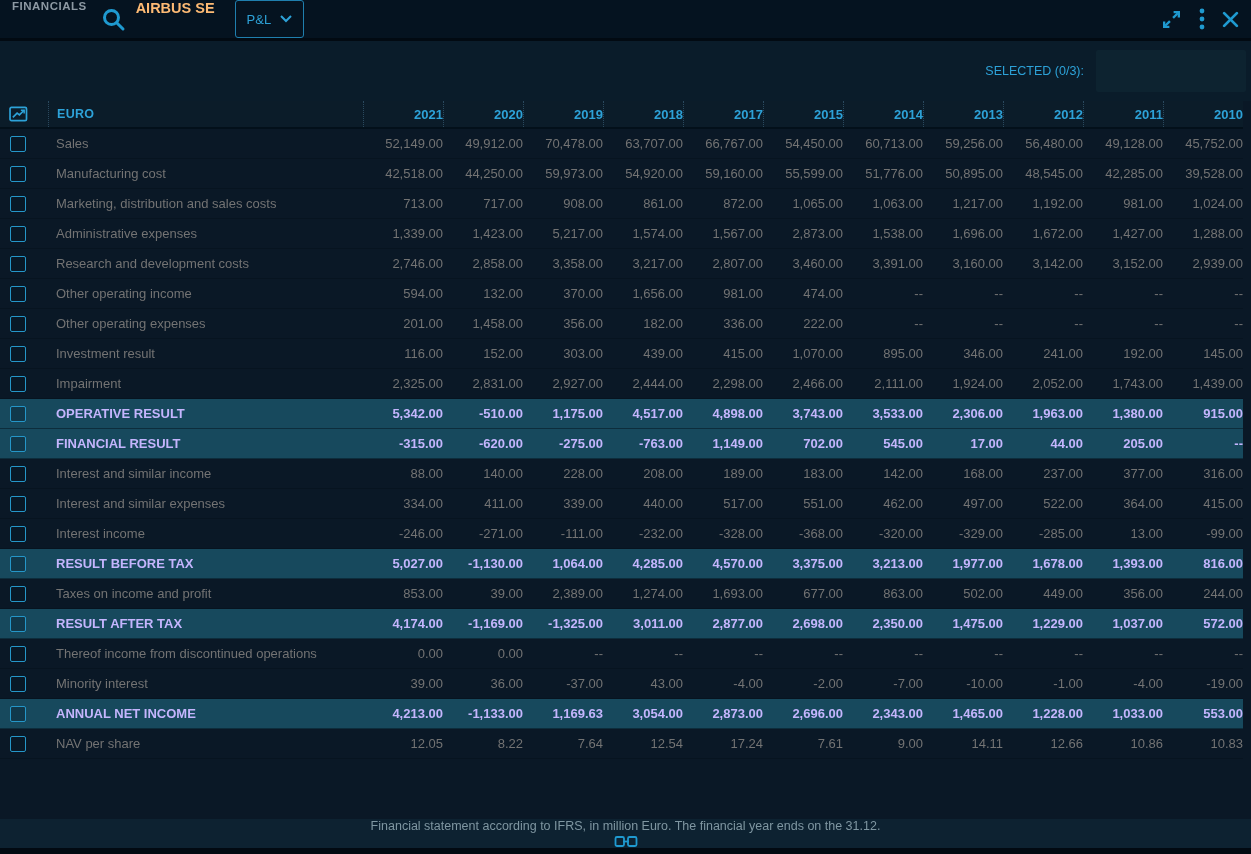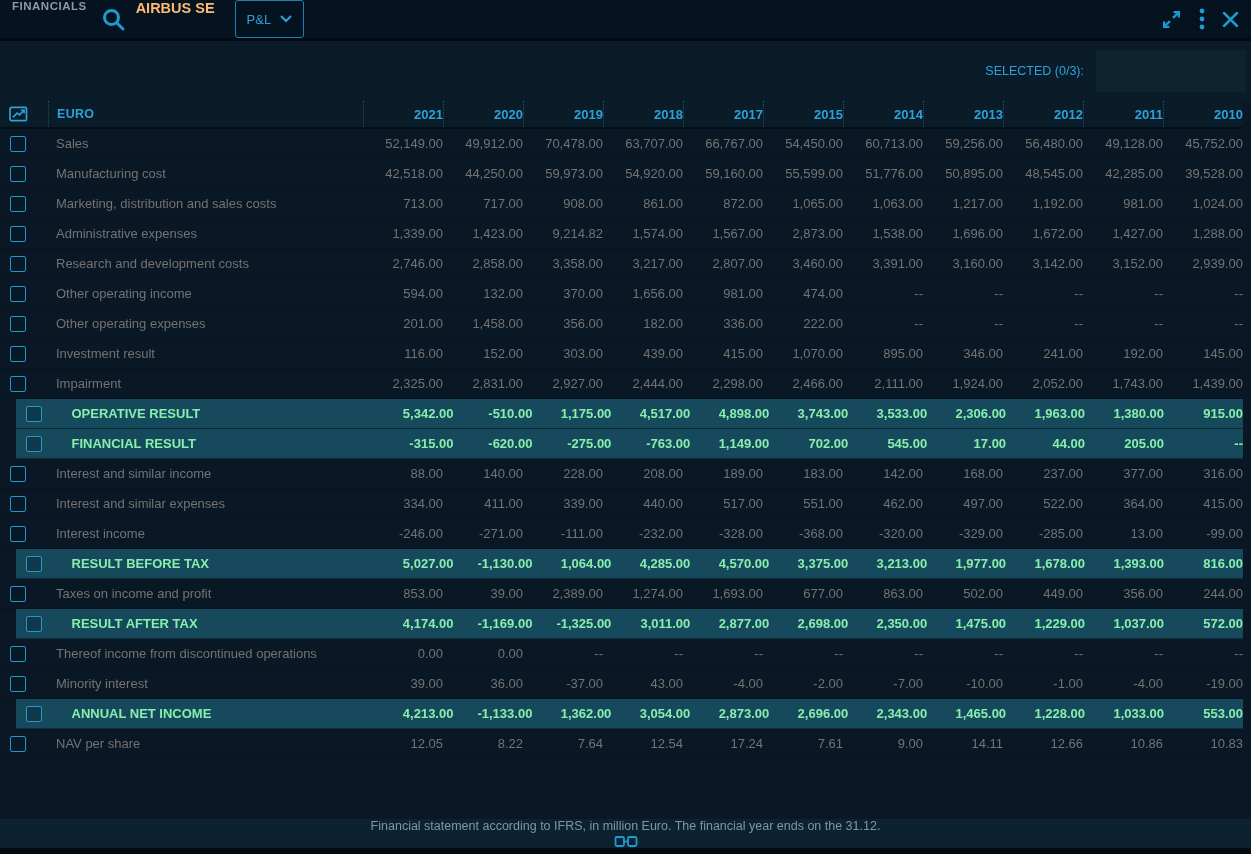--- a/index.html
+++ b/index.html
@@ -39,21 +39,21 @@
   }
   .thead > div { display:flex; align-items:center; }
   .th-sep { border-left:1px dotted rgba(70,112,138,.55); }
   .th-icon { width:48px; justify-content:flex-start; padding-left:9px; }
   .th-label { width:315px; padding-left:8px; color:#2da2d8; font-weight:bold; font-size:12.5px; letter-spacing:.3px; }
   .th-year { width:80px; justify-content:flex-end; color:#2da2d8; font-weight:bold; font-size:13px; }
   .row {
     height:30px; display:flex; align-items:center;
     font-size:13px; color:#737373; border-bottom:1px solid rgba(2,12,20,.30);
   }
-  .row.hl { background:#17495d; font-weight:bold; color:#86efac; border-bottom:1px solid rgba(2,12,20,.45);margin-left:16px; }
+  .row.hl { background:#17495d; font-weight:bold; color:#c4b5fd; border-bottom:1px solid rgba(2,12,20,.45); }
   .cell-check { width:48px; display:flex; padding-left:10px; }
   .checkbox {
     width:16px; height:16px; border:1px solid #2596c8; border-radius:2px;
     background:rgba(6,26,40,.35); cursor:pointer;
   }
   .cell-label { width:315px; padding-left:8px; white-space:nowrap; overflow:hidden; }
   .cell-val { width:80px; text-align:right; white-space:nowrap; }
   
   .footer {
     position:absolute; left:0; right:0; bottom:6px; height:29px;
@@ -187,21 +187,21 @@
         <div class="cell-val">981.00</div>
         <div class="cell-val">1,024.00</div>
       </div>
       <div class="row">
         <div class="cell-check">
           <div class="checkbox"></div>
         </div>
         <div class="cell-label">Administrative expenses</div>
         <div class="cell-val">1,339.00</div>
         <div class="cell-val">1,423.00</div>
-        <div class="cell-val">9,214.82</div>
+        <div class="cell-val">5,217.00</div>
         <div class="cell-val">1,574.00</div>
         <div class="cell-val">1,567.00</div>
         <div class="cell-val">2,873.00</div>
         <div class="cell-val">1,538.00</div>
         <div class="cell-val">1,696.00</div>
         <div class="cell-val">1,672.00</div>
         <div class="cell-val">1,427.00</div>
         <div class="cell-val">1,288.00</div>
       </div>
       <div class="row">
@@ -459,21 +459,21 @@
         <div class="cell-val">-4.00</div>
         <div class="cell-val">-19.00</div>
       </div>
       <div class="row hl">
         <div class="cell-check">
           <div class="checkbox"></div>
         </div>
         <div class="cell-label">ANNUAL NET INCOME</div>
         <div class="cell-val">4,213.00</div>
         <div class="cell-val">-1,133.00</div>
-        <div class="cell-val">1,362.00</div>
+        <div class="cell-val">1,169.63</div>
         <div class="cell-val">3,054.00</div>
         <div class="cell-val">2,873.00</div>
         <div class="cell-val">2,696.00</div>
         <div class="cell-val">2,343.00</div>
         <div class="cell-val">1,465.00</div>
         <div class="cell-val">1,228.00</div>
         <div class="cell-val">1,033.00</div>
         <div class="cell-val">553.00</div>
       </div>
       <div class="row">

